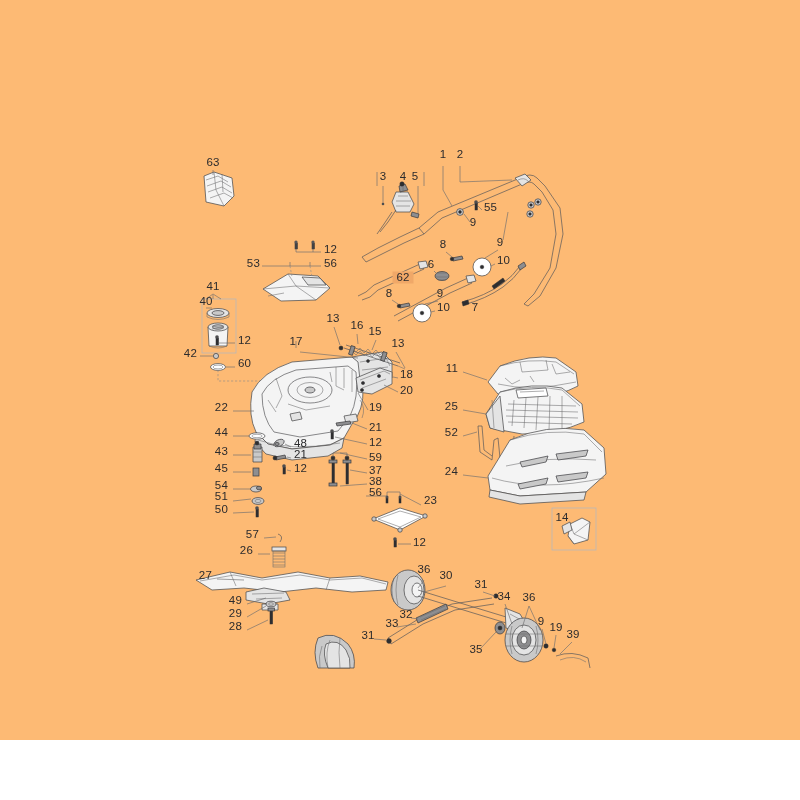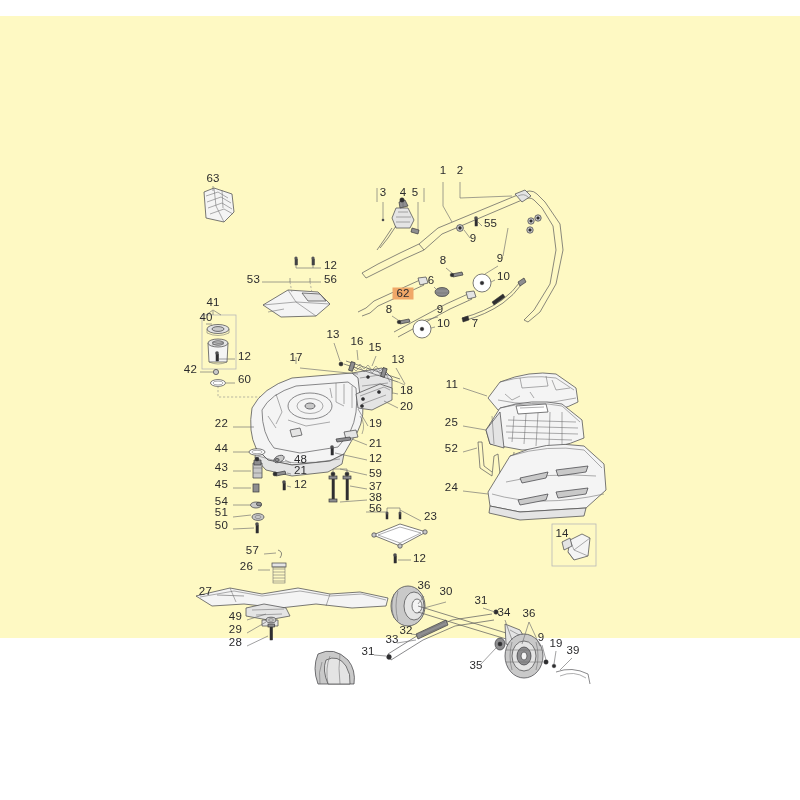--- a/index.html
+++ b/index.html
@@ -9,23 +9,22 @@
   }
   body {
     width: 800px;
     height: 800px;
     font-family: "Liberation Sans", sans-serif;
     overflow: hidden;
   }
   #diagram-root {
     position: relative;
     width: 800px;
-    height: 622px;
-    background: #fef9c3;
-    margin-top: 16px;
+    height: 740px;
+    background: #fdba74;
   }
   svg#parts-svg {
     position: absolute;
     left: 0;
     top: 0;
     width: 800px;
     height: 800px;
     display: block;
   }
   .pt-line {

